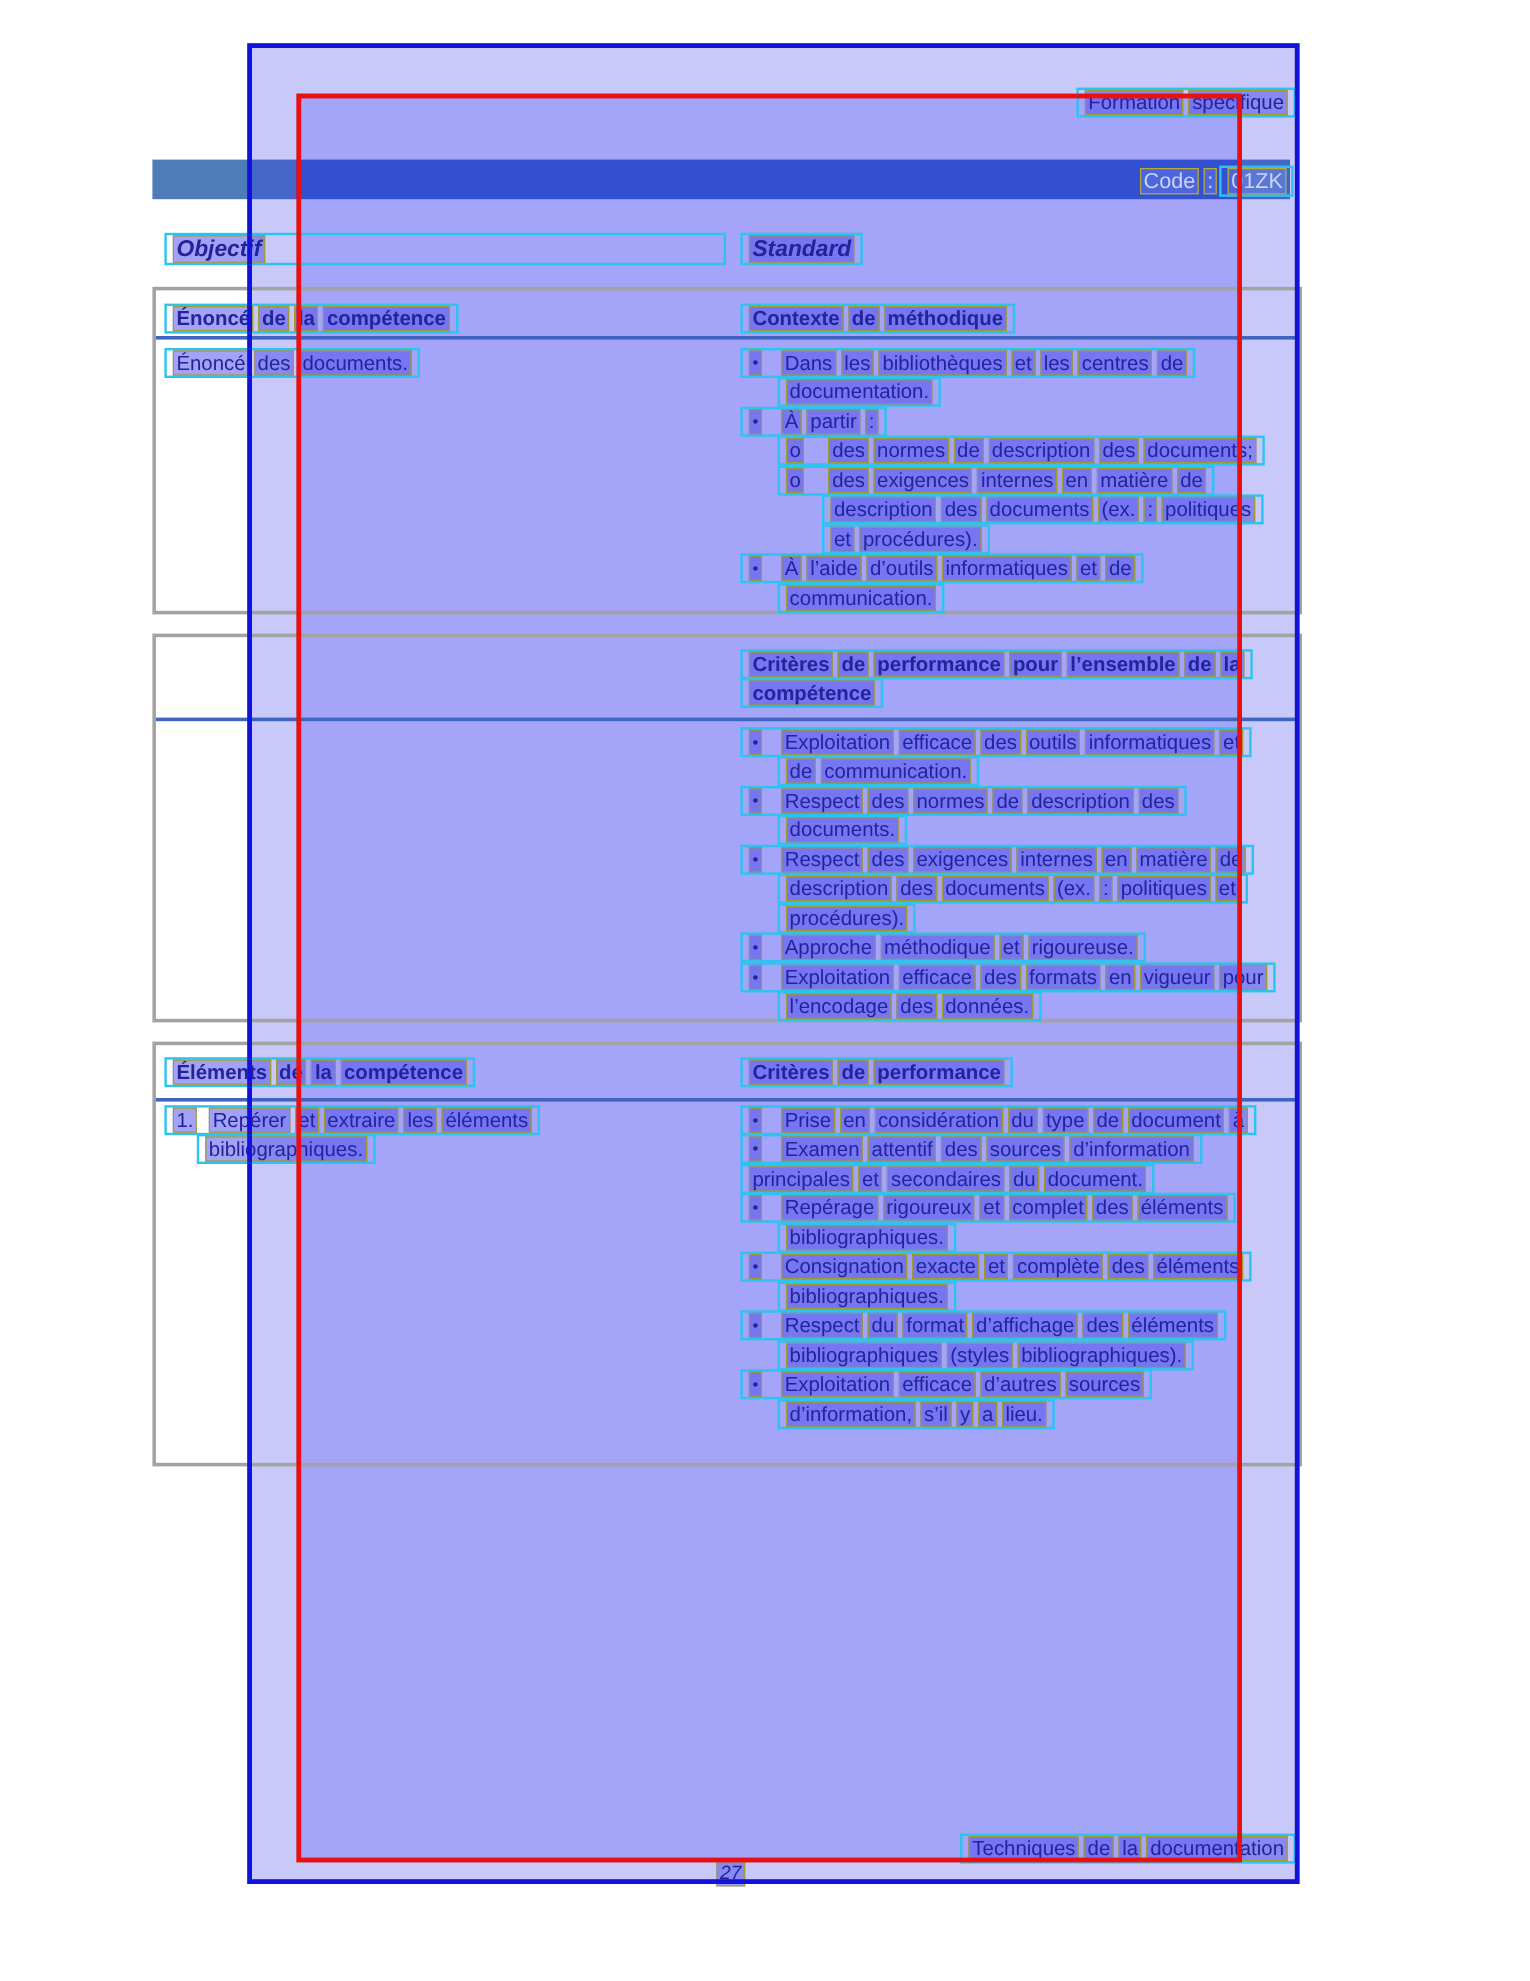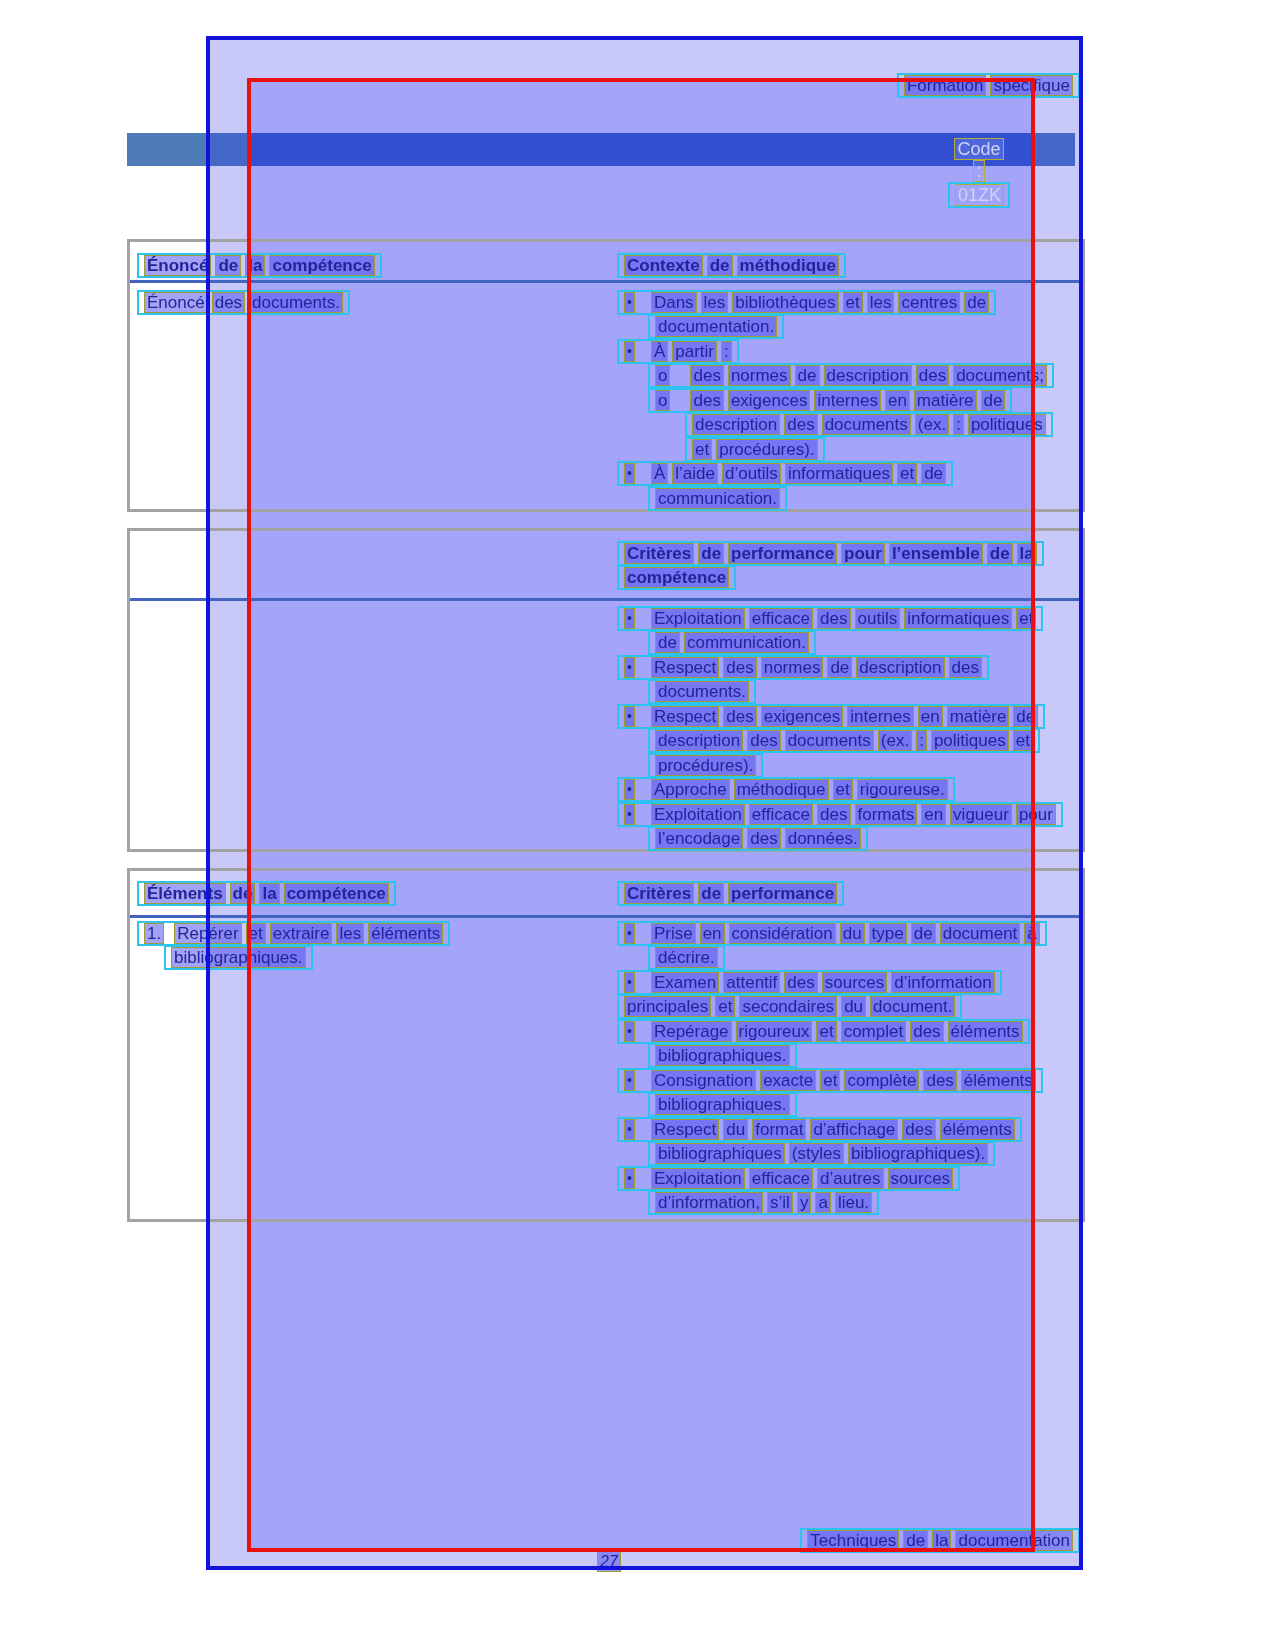--- a/index.html
+++ b/index.html
@@ -42,21 +42,21 @@
   .mk-num{margin-right:8px;}
   
   .objrow{position:absolute;z-index:4;left:127px;top:194px;width:958px;height:26px;}
   .obj{position:absolute;left:10px;top:0;}
   .std{position:absolute;left:490px;top:0;}
   .obj .w,.std .w{font-weight:bold;font-style:italic;font-size:19px;line-height:21px;}
   .obj .lb{width:468px;box-sizing:border-box;justify-content:flex-start;}
   
   .formation{position:absolute;z-index:4;right:195px;top:73px;}
   
-  .codefield{position:absolute;z-index:4;left:948px;top:138px;display:flex;align-items:center;flex-direction:column;}
+  .codefield{position:absolute;z-index:4;left:948px;top:138px;display:flex;align-items:center;}
   .w-light{color:#ccd3f7;background:rgba(150,160,245,0.28);border-color:#b7ac3a;font-size:18px;line-height:20px;}
   .code-lb{width:62px;box-sizing:border-box;}
   
   .footerline{position:absolute;z-index:4;right:195px;top:1528px;}
   .pagenum{position:absolute;z-index:4;left:595px;top:1551px;}
   .pagenum .w{font-style:italic;font-size:16px;}
 </style>
 </head>
 <body>
 
@@ -73,20 +73,28 @@
       </span></div>
 
   <div class="codefield">
     <span><span class="w w-light">Code</span></span>
     <span><span class="w w-light">:</span></span>
     <span><span class="lb code-lb">
           <span class="w w-light">01ZK</span>
         </span></span>
   </div>
 
+  <div class="objrow">
+    <div class="obj"><span class="lb ">
+          <span class="w ">Objectif</span>
+        </span></div>
+    <div class="std"><span class="lb ">
+          <span class="w ">Standard</span>
+        </span></div>
+  </div>
 
   <div class="tbl t0">
     <div class="hsep"></div>
     <div class="col colL hdr hL">
         <div class="tline">
           <span class="lb">
             <span class="w ">Énoncé</span>
             <span class="w ">de</span>
             <span class="w ">la</span>
             <span class="w ">compétence</span>
@@ -352,25 +360,20 @@
           <span class="lb">
             <span class="w mk mk-b">•</span>
             <span class="w ">Prise</span>
             <span class="w ">en</span>
             <span class="w ">considération</span>
             <span class="w ">du</span>
             <span class="w ">type</span>
             <span class="w ">de</span>
             <span class="w ">document</span>
             <span class="w ">à</span>
-          </span>
-        </div>
-        <div class="tline" style="margin-left: 31px;">
-          <span class="lb">
-            <span class="w ">décrire.</span>
           </span>
         </div>
         <div class="tline">
           <span class="lb">
             <span class="w mk mk-b">•</span>
             <span class="w ">Examen</span>
             <span class="w ">attentif</span>
             <span class="w ">des</span>
             <span class="w ">sources</span>
             <span class="w ">d’information</span>

